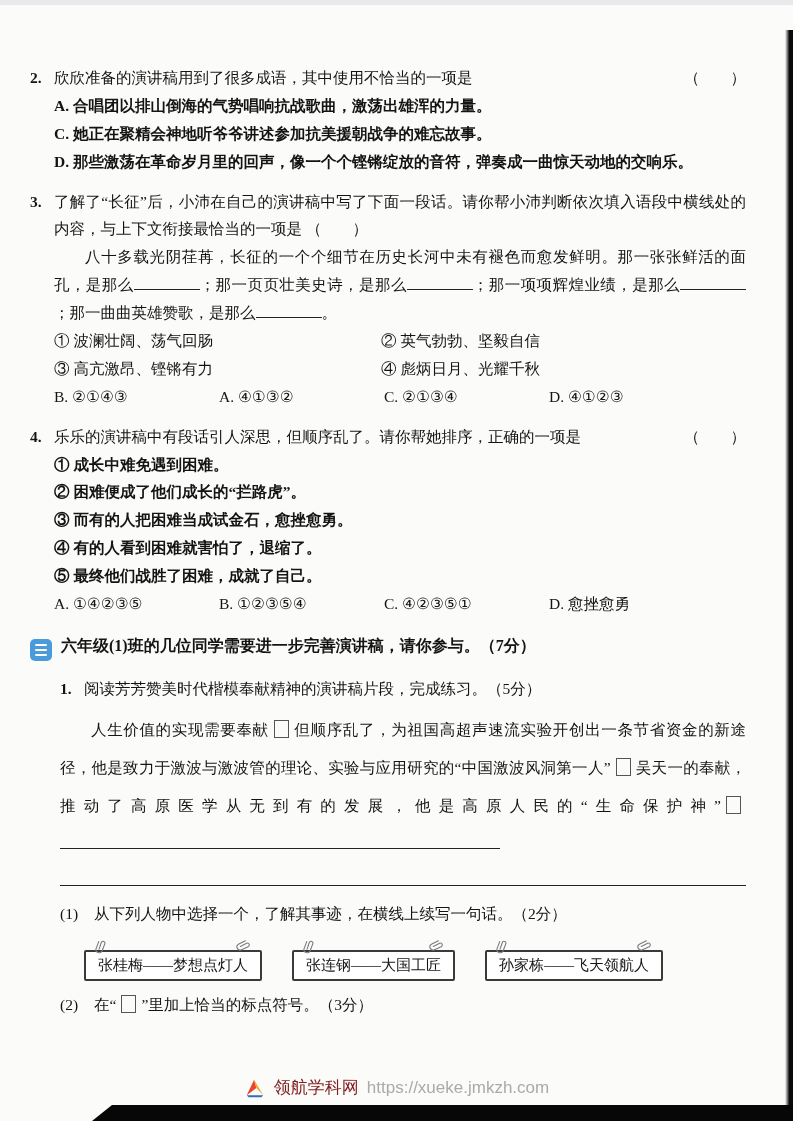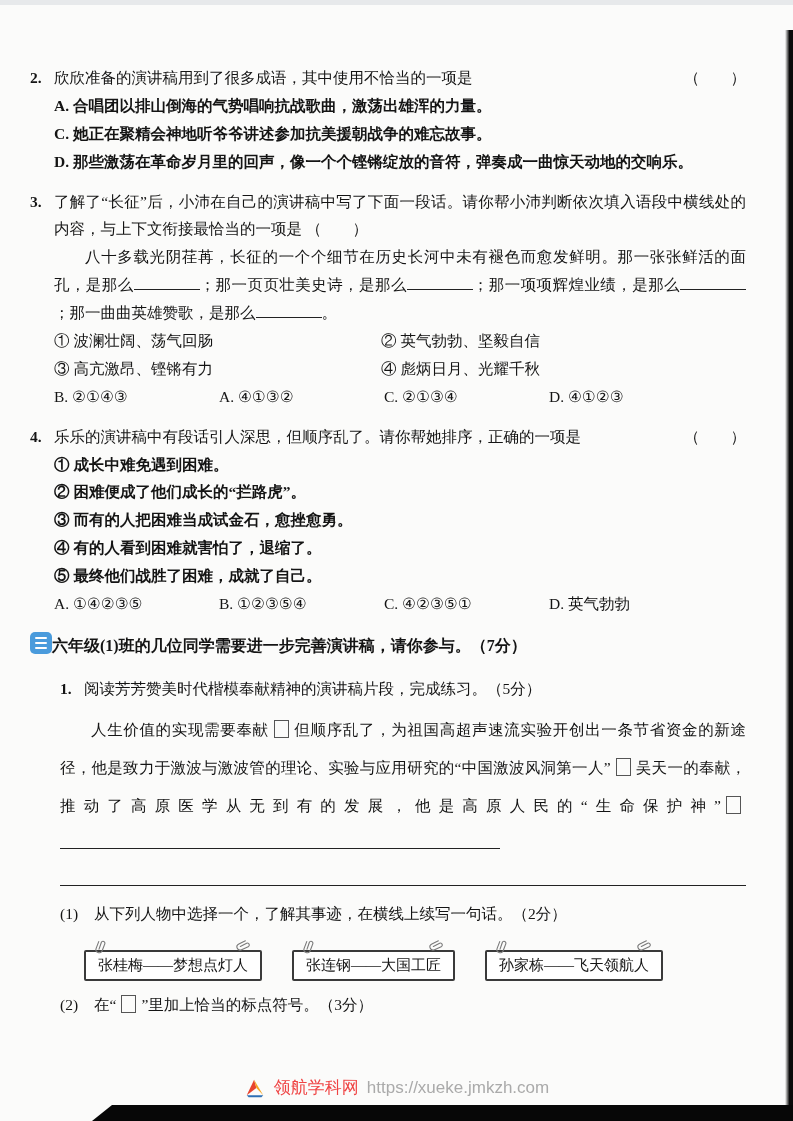--- a/index.html
+++ b/index.html
@@ -43,22 +43,22 @@
     width:66px; height:1.05em;
     border-bottom:1px solid #222;
     vertical-align:baseline;
   }
   .cols { display:flex; margin-left:24px; }
   .col-wide { flex:0 0 327px; }
   .optrow { display:flex; margin-left:24px; }
   .optrow .optcell { flex:0 0 165px; }
 
   .section-head {
-    display:flex; align-items:flex-start;
-    gap:0;
+    display:flex; align-items:flex-end;
+    gap:9px;
     font-weight:bold;
     font-size:16px;
     margin:14px 0 14px 0;
   }
   .sec-icon {
     flex:0 0 auto;
     width:22px; height:22px;
     background:#4a9bdc;
     border-radius:5px;
     display:inline-flex;
@@ -126,21 +126,21 @@
     left:0; right:0;
     bottom:22px;
     display:flex;
     align-items:center;
     justify-content:center;
     gap:8px;
     color:#aaaaaa;
     font-size:17px;
     font-family:"Liberation Sans","DejaVu Sans",sans-serif;
   }
-  .footer .site { color:#ef4444; }
+  .footer .site { color:#7f1d1d; }
 
   .edge-right {
     position:absolute;
     top:30px; right:0; bottom:0;
     width:8px;
     background:linear-gradient(to right, rgba(0,0,0,0), #0a0a0a 55%);
   }
   .edge-bottom {
     position:absolute;
     bottom:0; left:92px; right:0;
@@ -213,21 +213,21 @@
         <div>① 成长中难免遇到困难。</div>
         <div>② 困难便成了他们成长的“拦路虎”。</div>
         <div>③ 而有的人把困难当成试金石，愈挫愈勇。</div>
         <div>④ 有的人看到困难就害怕了，退缩了。</div>
         <div>⑤ 最终他们战胜了困难，成就了自己。</div>
       </div>
       <div class="optrow">
         <span class="optcell">A. ①④②③⑤</span>
         <span class="optcell">B. ①②③⑤④</span>
         <span class="optcell">C. ④②③⑤①</span>
-        <span class="optcell">D. 英气勃勃</span>
+        <span class="optcell">D. 愈挫愈勇</span>
       </div>
     </div>
 
     <div class="section-head">
       <span class="sec-icon">
         <span class="bar"></span>
         <span class="bar"></span>
         <span class="bar"></span>
       </span>
       <span>六年级(1)班的几位同学需要进一步完善演讲稿，请你参与。（7分）</span>

